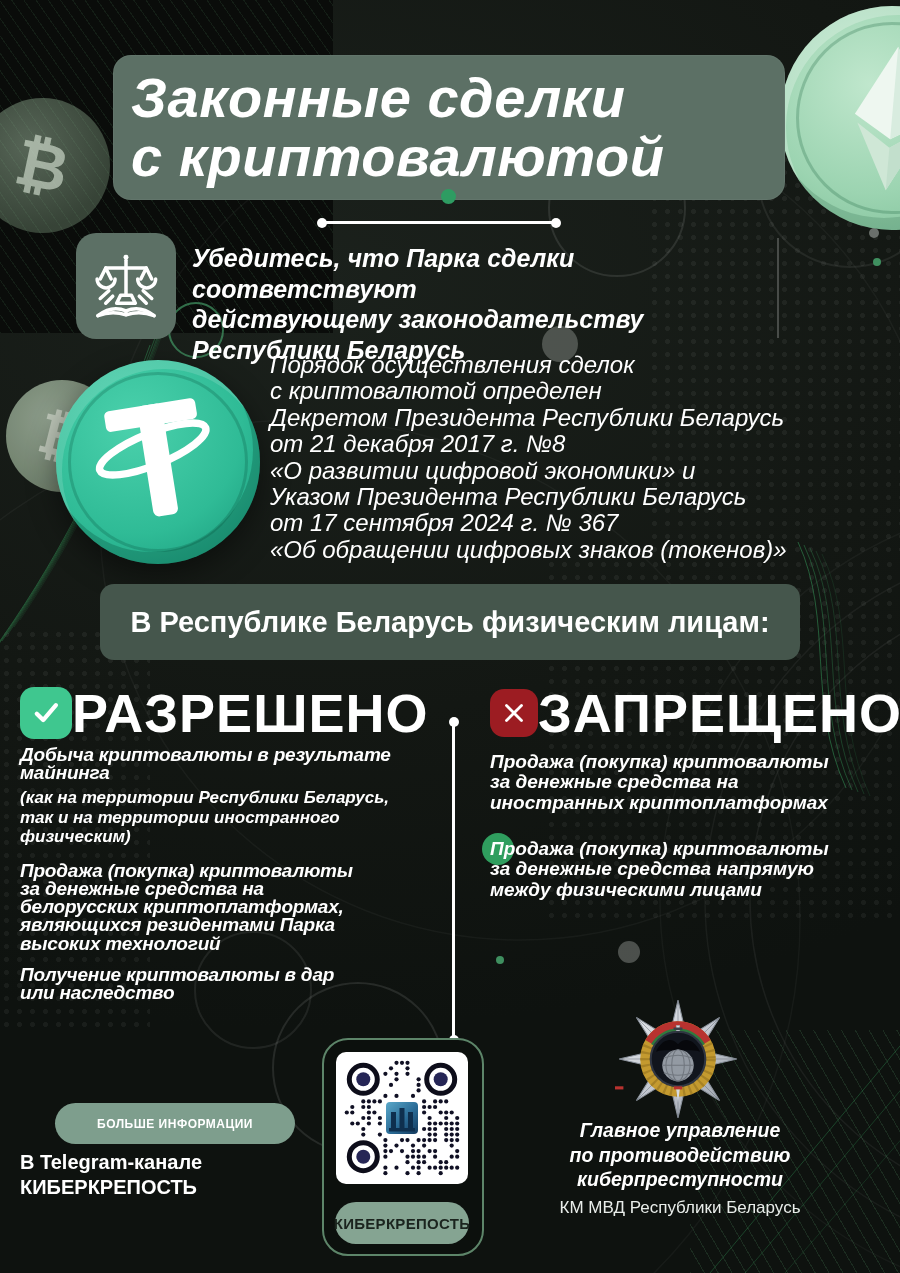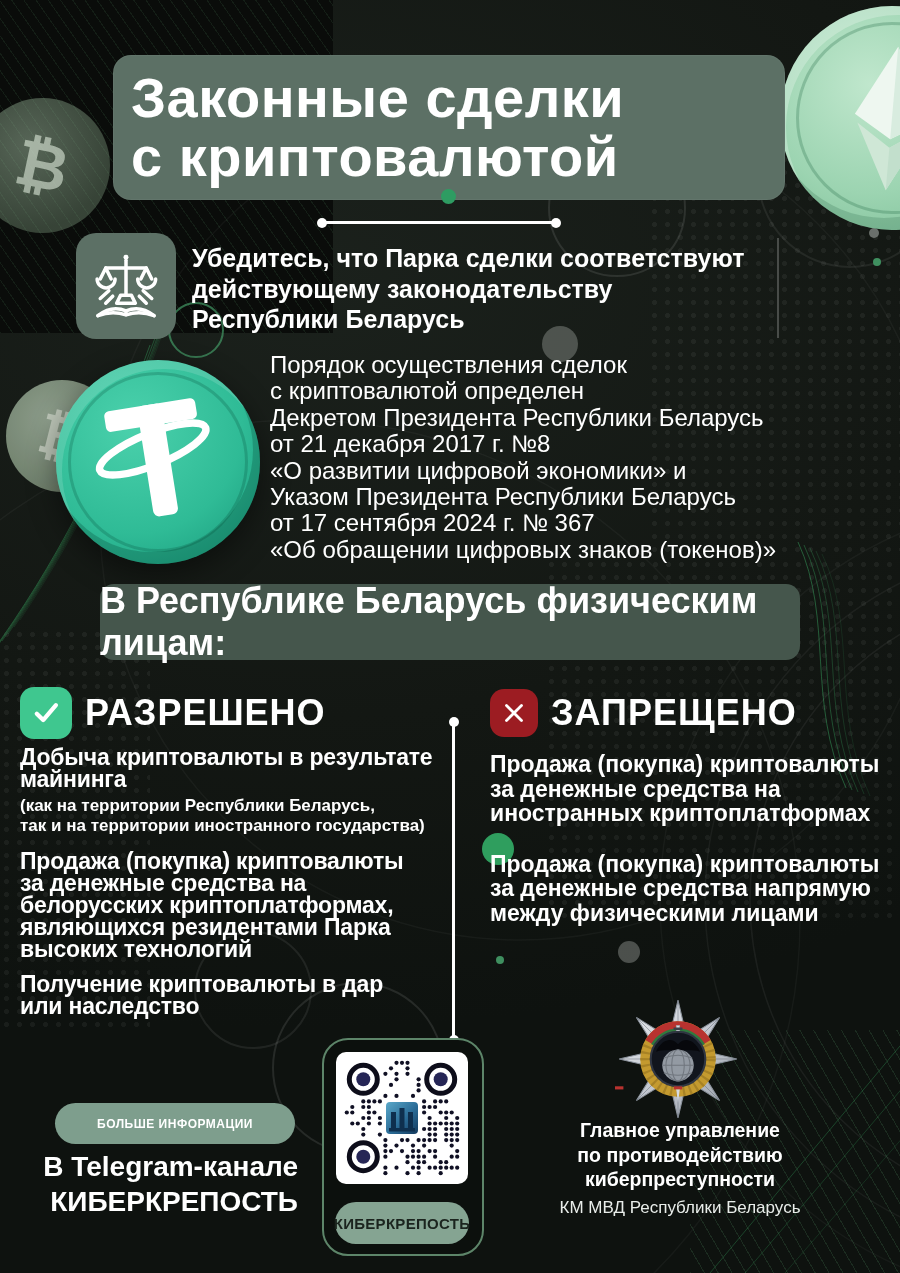--- a/index.html
+++ b/index.html
@@ -1,20 +1,20 @@
 <!DOCTYPE html>
 <html><head>
 <meta charset="utf-8">
 <style>
   html,body{margin:0;padding:0;background:#000;}
   #poster{position:relative;width:900px;height:1273px;overflow:hidden;
     background:radial-gradient(1100px 750px at 35% 22%, #1b211c, #131713 58%, #0e120f 100%);
     font-family:"Liberation Sans","DejaVu Sans",sans-serif;color:#fff;}
   .abs{position:absolute;}
-  .pre{white-space:pre-line;}
+  .pre{white-space:pre-line;font-style:italic;}
 
   
   #dark-corner{left:0;top:0;width:333px;height:333px;background:#0a0c0a;
     background-image:repeating-linear-gradient(55deg, rgba(80,140,95,.14) 0 1px, transparent 1px 10px);}
   .halftone{background-image:radial-gradient(rgba(255,255,255,0.05) 2.2px, transparent 2.7px);
     background-size:13px 13px;}
   #ht1{left:648px;top:88px;width:252px;height:470px;}
   #ht2{left:545px;top:558px;width:355px;height:365px;}
   #ht3{left:0;top:628px;width:150px;height:400px;}
   #br-hatch{left:690px;top:1030px;width:210px;height:243px;
@@ -32,42 +32,42 @@
 
   
   #scales-panel{left:76px;top:233px;width:100px;height:106px;background:#5c7065;border-radius:20px;
     display:flex;align-items:center;justify-content:center;}
   #intro-text{left:192px;top:243px;width:606px;font-size:25px;font-weight:700;line-height:1.22;}
   #decree{left:270px;top:352px;width:560px;font-size:24px;font-weight:500;line-height:1.1;}
   #intro-vline{left:777px;top:238px;width:2px;height:100px;background:rgba(255,255,255,.22);}
 
   
   #banner{left:100px;top:584px;width:700px;height:76px;background:#45564c;border-radius:14px;
-    display:flex;align-items:center;justify-content:center;font-size:36px;font-weight:700;}
+    display:flex;align-items:center;justify-content:center;font-size:29px;font-weight:700;}
 
   
   .col{top:686px;}
   #col-allowed{left:20px;width:432px;}
   #col-forbidden{left:490px;width:404px;}
   .col-head{display:flex;align-items:center;height:54px;}
   .badge{width:52px;height:52px;border-radius:14px;display:flex;align-items:center;justify-content:center;flex:0 0 auto;}
   .badge.ok{background:#3fc78f;}
   .badge.no{background:#9c1c22;width:48px;height:48px;}
-  .col-head .h{font-size:36px;font-weight:900;letter-spacing:1px;margin-left:13px;text-align:center;}
-  .item{font-size:23px;font-weight:700;line-height:.96;letter-spacing:-.2px;}
+  .col-head .h{font-size:54px;font-weight:900;letter-spacing:1px;text-align:center;}
+  .item{font-size:19px;font-weight:700;line-height:.96;letter-spacing:-.2px;}
   .item.r{line-height:1.07;letter-spacing:0;}
   .note{font-size:17px;font-weight:700;line-height:1.14;margin-top:6px;}
   #divider-v{left:452px;top:722px;width:3px;height:318px;background:#fff;border-radius:2px;}
   #divider-v::before,#divider-v::after{content:"";position:absolute;left:-3.5px;width:10px;height:10px;border-radius:50%;background:#fff;}
   #divider-v::before{top:-5px;} #divider-v::after{bottom:-5px;}
 
   
   #more-pill{left:55px;top:1103px;width:240px;height:41px;border-radius:21px;background:#7e9e8d;
     display:flex;align-items:center;justify-content:center;font-size:12px;font-weight:700;letter-spacing:.5px;cursor:pointer;}
-  #tg-block{left:26px;top:1150px;width:272px;text-align:right;font-size:28px;font-weight:700;line-height:1.24;}
+  #tg-block{left:20px;top:1150px;width:272px;text-align:left;font-size:20px;font-weight:700;line-height:1.24;}
   #tg-handle{display:inline-block;margin-top:2px;text-decoration:underline;text-underline-offset:5px;
     text-decoration-thickness:2px;letter-spacing:.5px;cursor:pointer;}
 
   
   #qr-frame{left:322px;top:1038px;width:158px;height:214px;background:#0c100d;border:2px solid #5d8569;border-radius:26px;}
   #qr-box{position:absolute;left:12px;top:12px;width:132px;height:132px;background:#fff;border-radius:10px;}
   #qr-label{position:absolute;left:11px;bottom:10px;width:134px;height:42px;border-radius:21px;background:#85a492;
     display:flex;align-items:center;justify-content:center;font-size:15px;font-weight:800;color:#1b241e;letter-spacing:.3px;}
 
   
@@ -214,21 +214,21 @@
       <span class="badge ok">
         <svg width="34" height="34" viewBox="0 0 48 48">
             <path d="M11,25 L20,34 L38,13" fill="none" stroke="#fff" stroke-width="6" stroke-linecap="round" stroke-linejoin="round"></path>
           </svg>
       </span>
       <span class="h">РАЗРЕШЕНО</span>
     </div>
     <div class="item pre" style="margin-top:6px">Добыча криптовалюты в результате
 майнинга</div>
     <div class="note pre">(как на территории Республики Беларусь,
-так и на территории иностранного государства)</div>
+так и на территории иностранного физическим)</div>
     <div class="item pre" style="margin-top:15px">Продажа (покупка) криптовалюты
 за денежные средства на
 белорусских криптоплатформах,
 являющихся резидентами Парка
 высоких технологий</div>
     <div class="item pre" style="margin-top:13px">Получение криптовалюты в дар
 или наследство</div>
   </div>
 
   <div class="abs col" id="col-forbidden">

